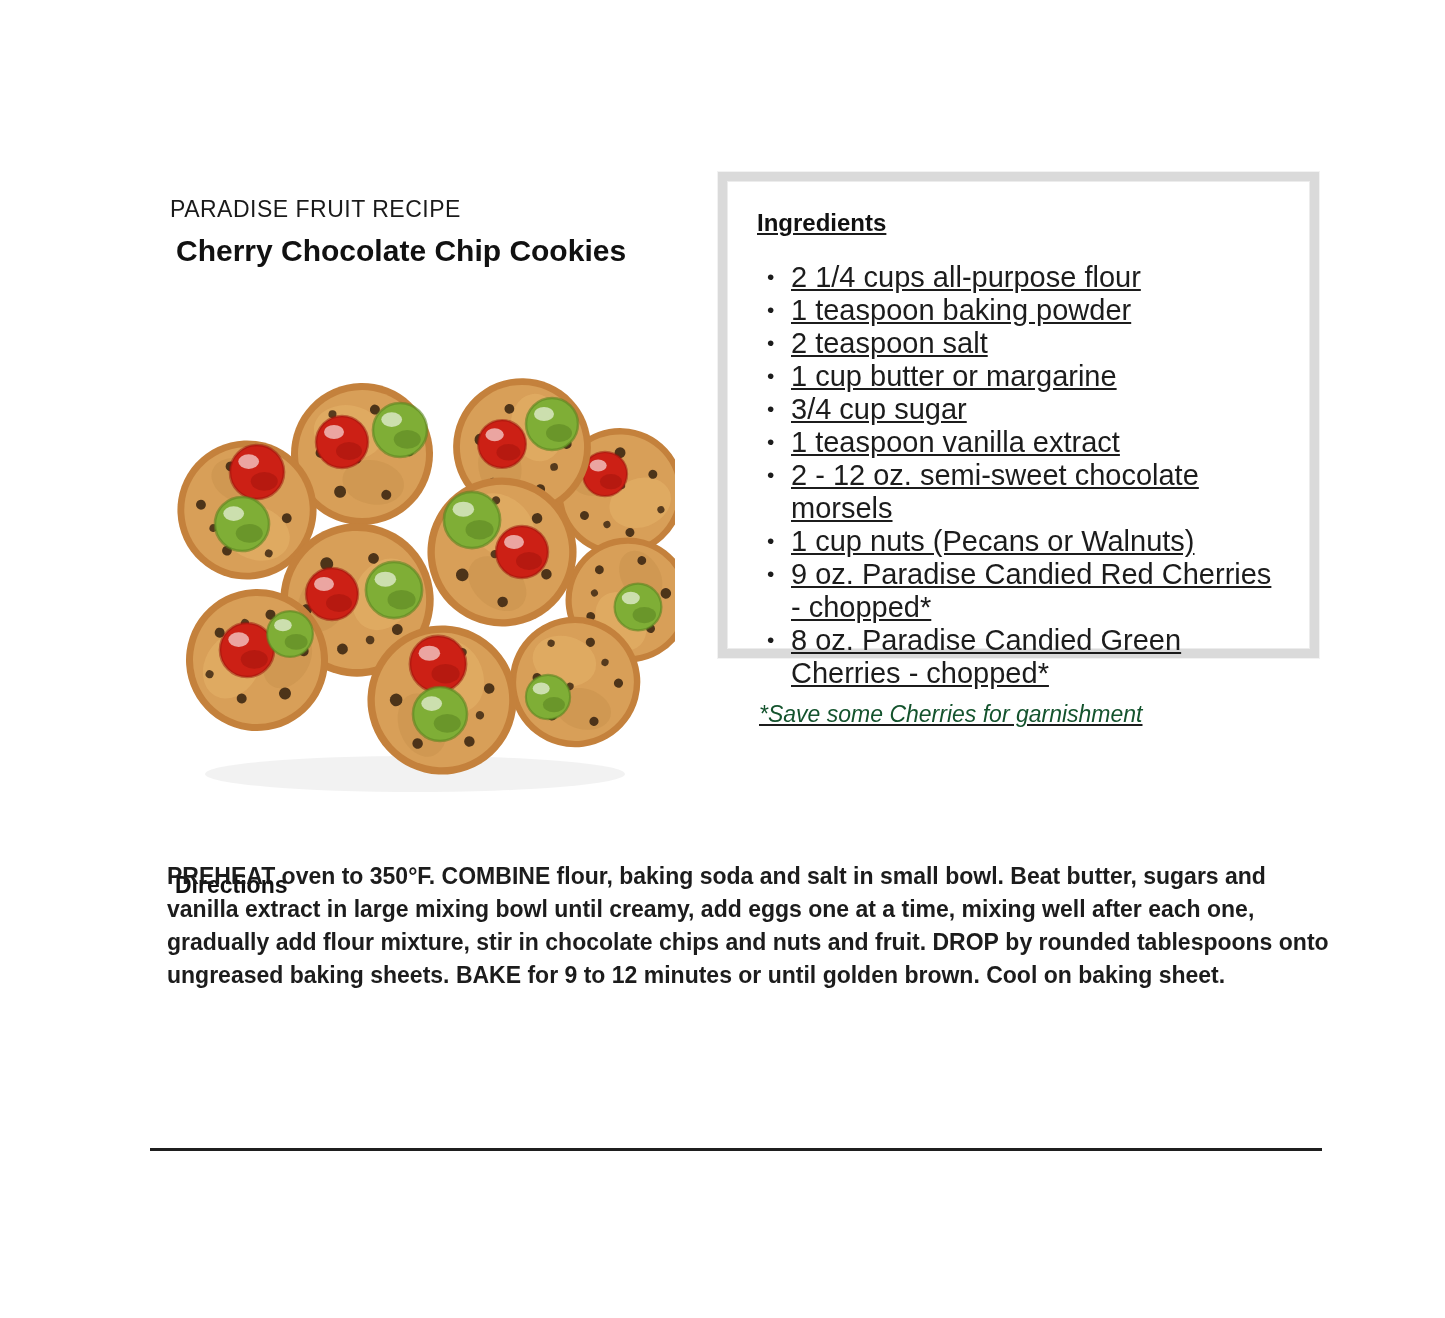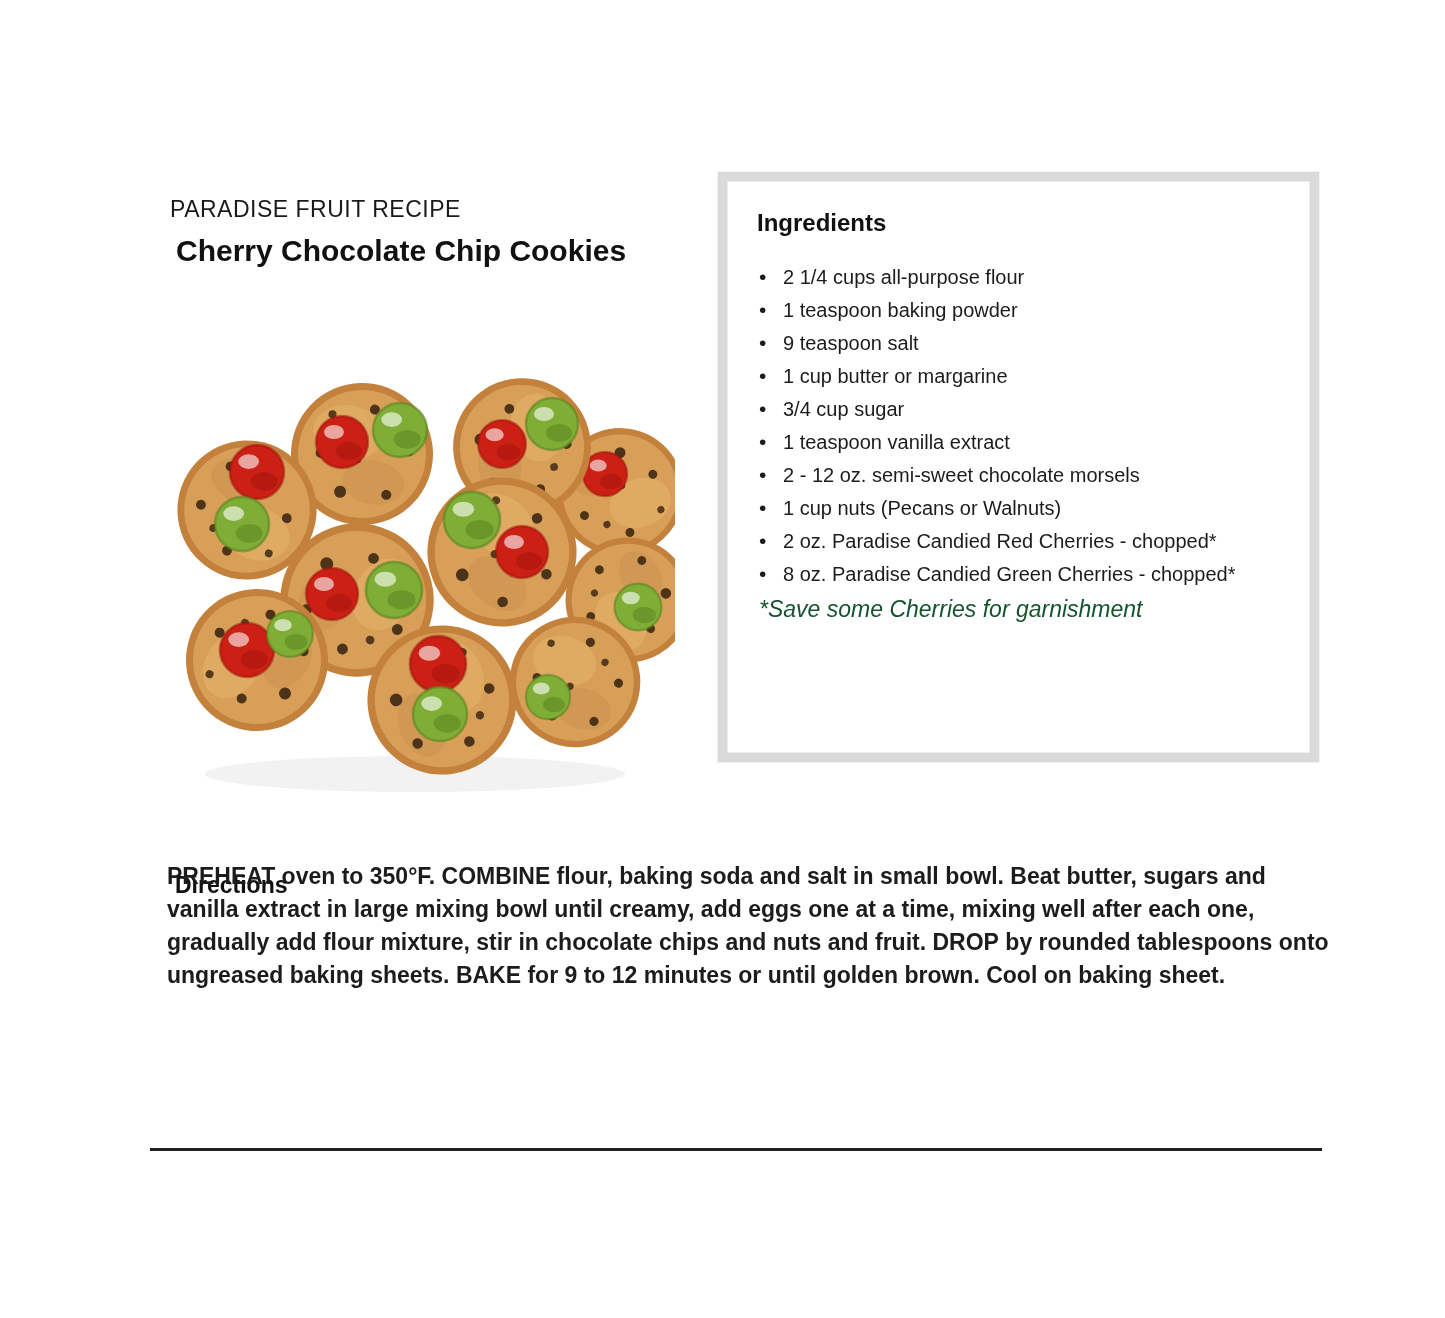--- a/index.html
+++ b/index.html
@@ -34,37 +34,38 @@
     left: 150px;
     top: 352px;
     width: 525px;
     height: 450px;
   }
   .ing-box {
     position: absolute;
     left: 718px;
     top: 172px;
     width: 601px;
-    height: 590px;
+    height: 486px;
     border: 9px solid #dadada;
     box-shadow: inset 0 0 0 1px #ececec, 0 0 0 1px #f2f2f2;
     padding: 28px 26px 0 30px;
     background: #ffffff;
+    text-decoration: underline;
   }
   .ing-heading {
     font-size: 24px;
     font-weight: bold;
     margin: 0 0 24px 0;
     color: #111111;
   }
   ul.ing-list {
     list-style: none;
-    margin: 0;
+    margin: 8px;
     padding: 0;
-    font-size: 20px;
+    font-size: 29px;
     line-height: 33px;
   }
   ul.ing-list li {
     position: relative;
     padding-left: 26px;
   }
   ul.ing-list li::before {
     content: "\2022";
     position: absolute;
     left: 2px;
@@ -177,27 +178,27 @@
     <use href="#ck" transform="translate(292,348) rotate(70) scale(1.05)"></use>
     <use href="#chr" transform="translate(288,312) scale(1.08)"></use>
     <use href="#chg" transform="translate(290,362) scale(1.04)"></use>
   </svg>
 
   <div class="ing-box">
     <h2 class="ing-heading">Ingredients</h2>
     <ul class="ing-list">
         <li>2 1/4 cups all-purpose flour</li>
         <li>1 teaspoon baking powder</li>
-        <li>9 teaspoon salt</li>
+        <li>2 teaspoon salt</li>
         <li>1 cup butter or margarine</li>
         <li>3/4 cup sugar</li>
         <li>1 teaspoon vanilla extract</li>
         <li>2 - 12 oz. semi-sweet chocolate morsels</li>
         <li>1 cup nuts (Pecans or Walnuts)</li>
-        <li>2 oz. Paradise Candied Red Cherries - chopped*</li>
+        <li>9 oz. Paradise Candied Red Cherries - chopped*</li>
         <li>8 oz. Paradise Candied Green Cherries - chopped*</li>
       </ul>
     <p class="ing-note">*Save some Cherries for garnishment</p>
   </div>
 
   <h2 class="dir-heading">Directions</h2>
   <p class="dir-text"><span>PREHEAT oven to 350°F. COMBINE flour, baking soda and salt in small bowl. Beat butter, sugars and vanilla extract in large mixing bowl until creamy, add eggs one at a time, mixing well after each one, gradually add flour mixture, stir in chocolate chips and nuts and fruit. </span><b>DROP</b><span> by rounded tablespoons onto ungreased baking sheets. </span><b>BAKE</b><span> for 9 to 12 minutes or until golden brown. Cool on baking sheet.</span></p>
 
   <div class="rule"></div>
 

